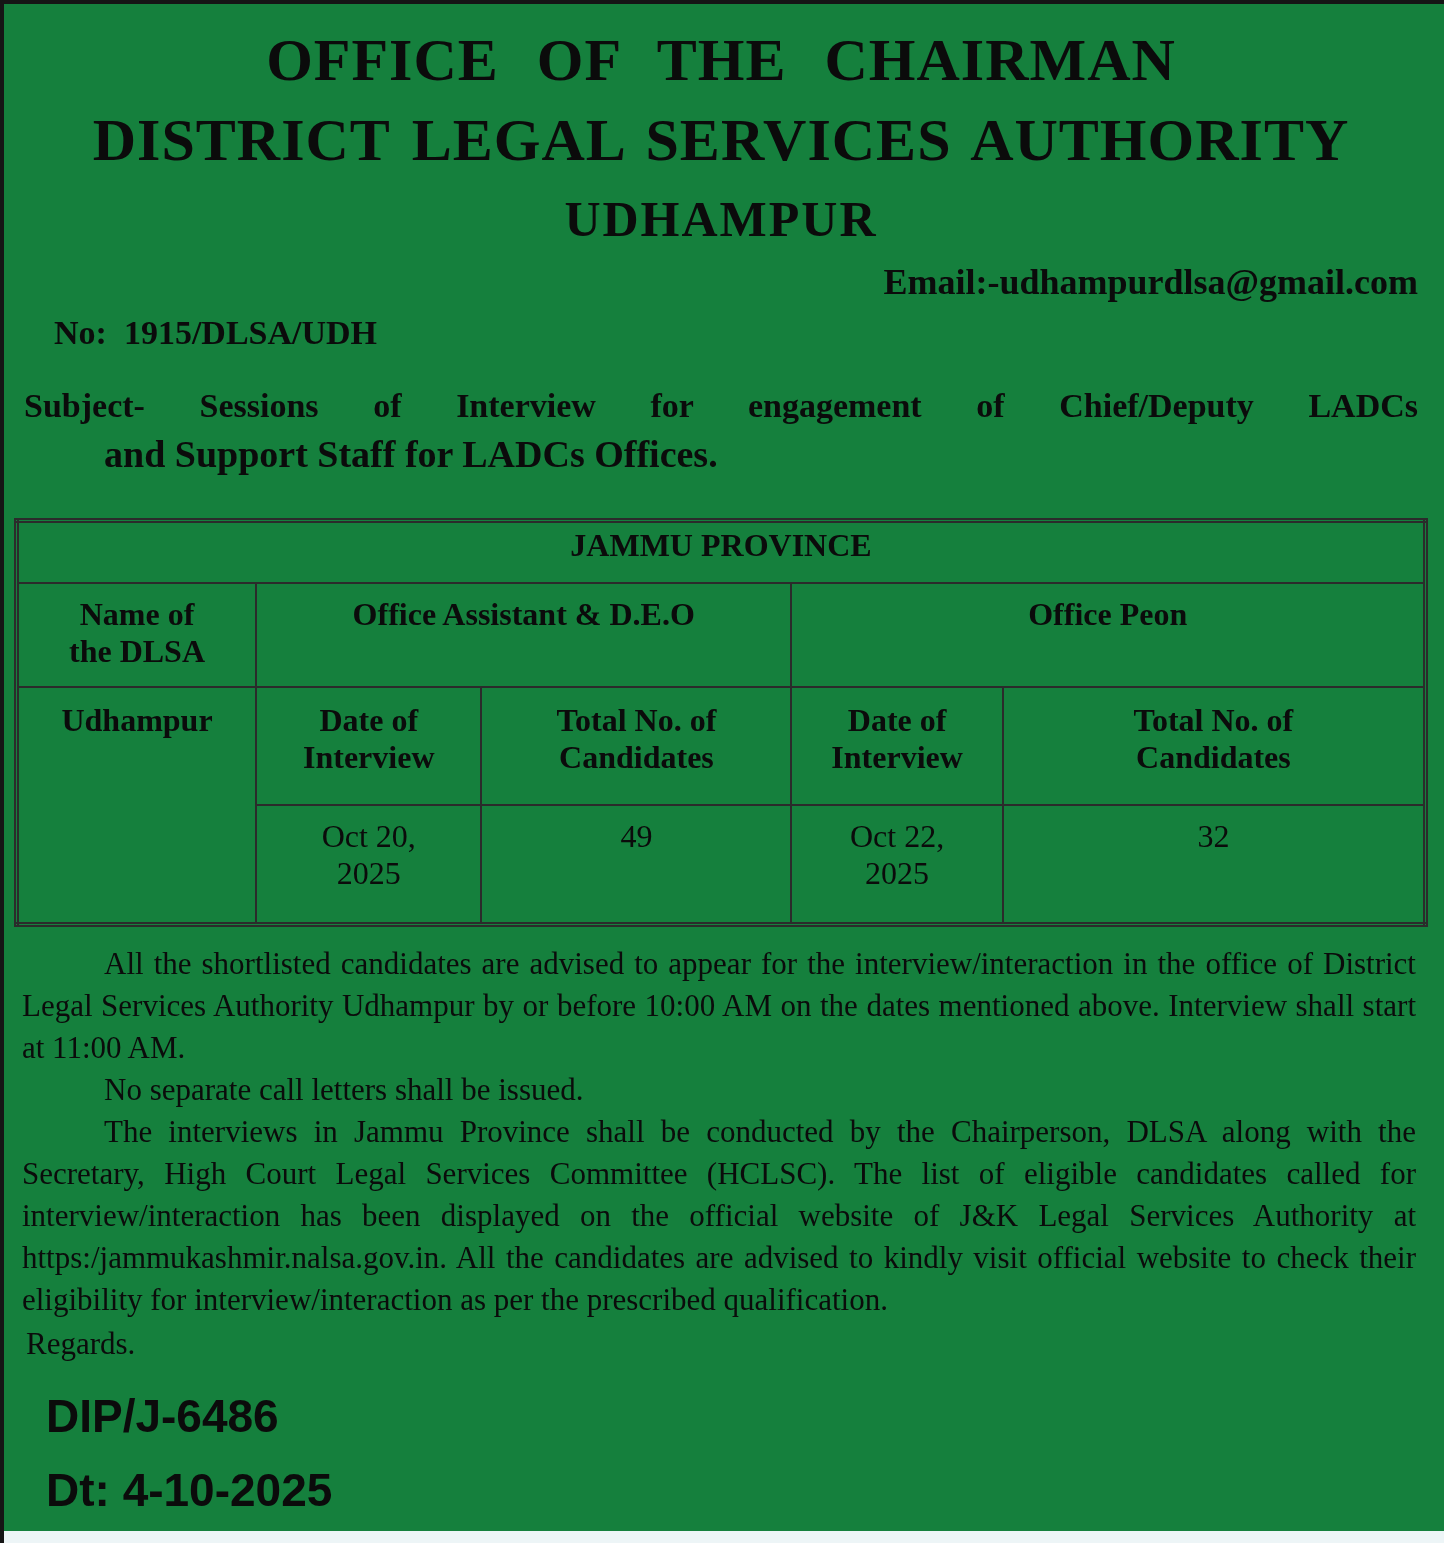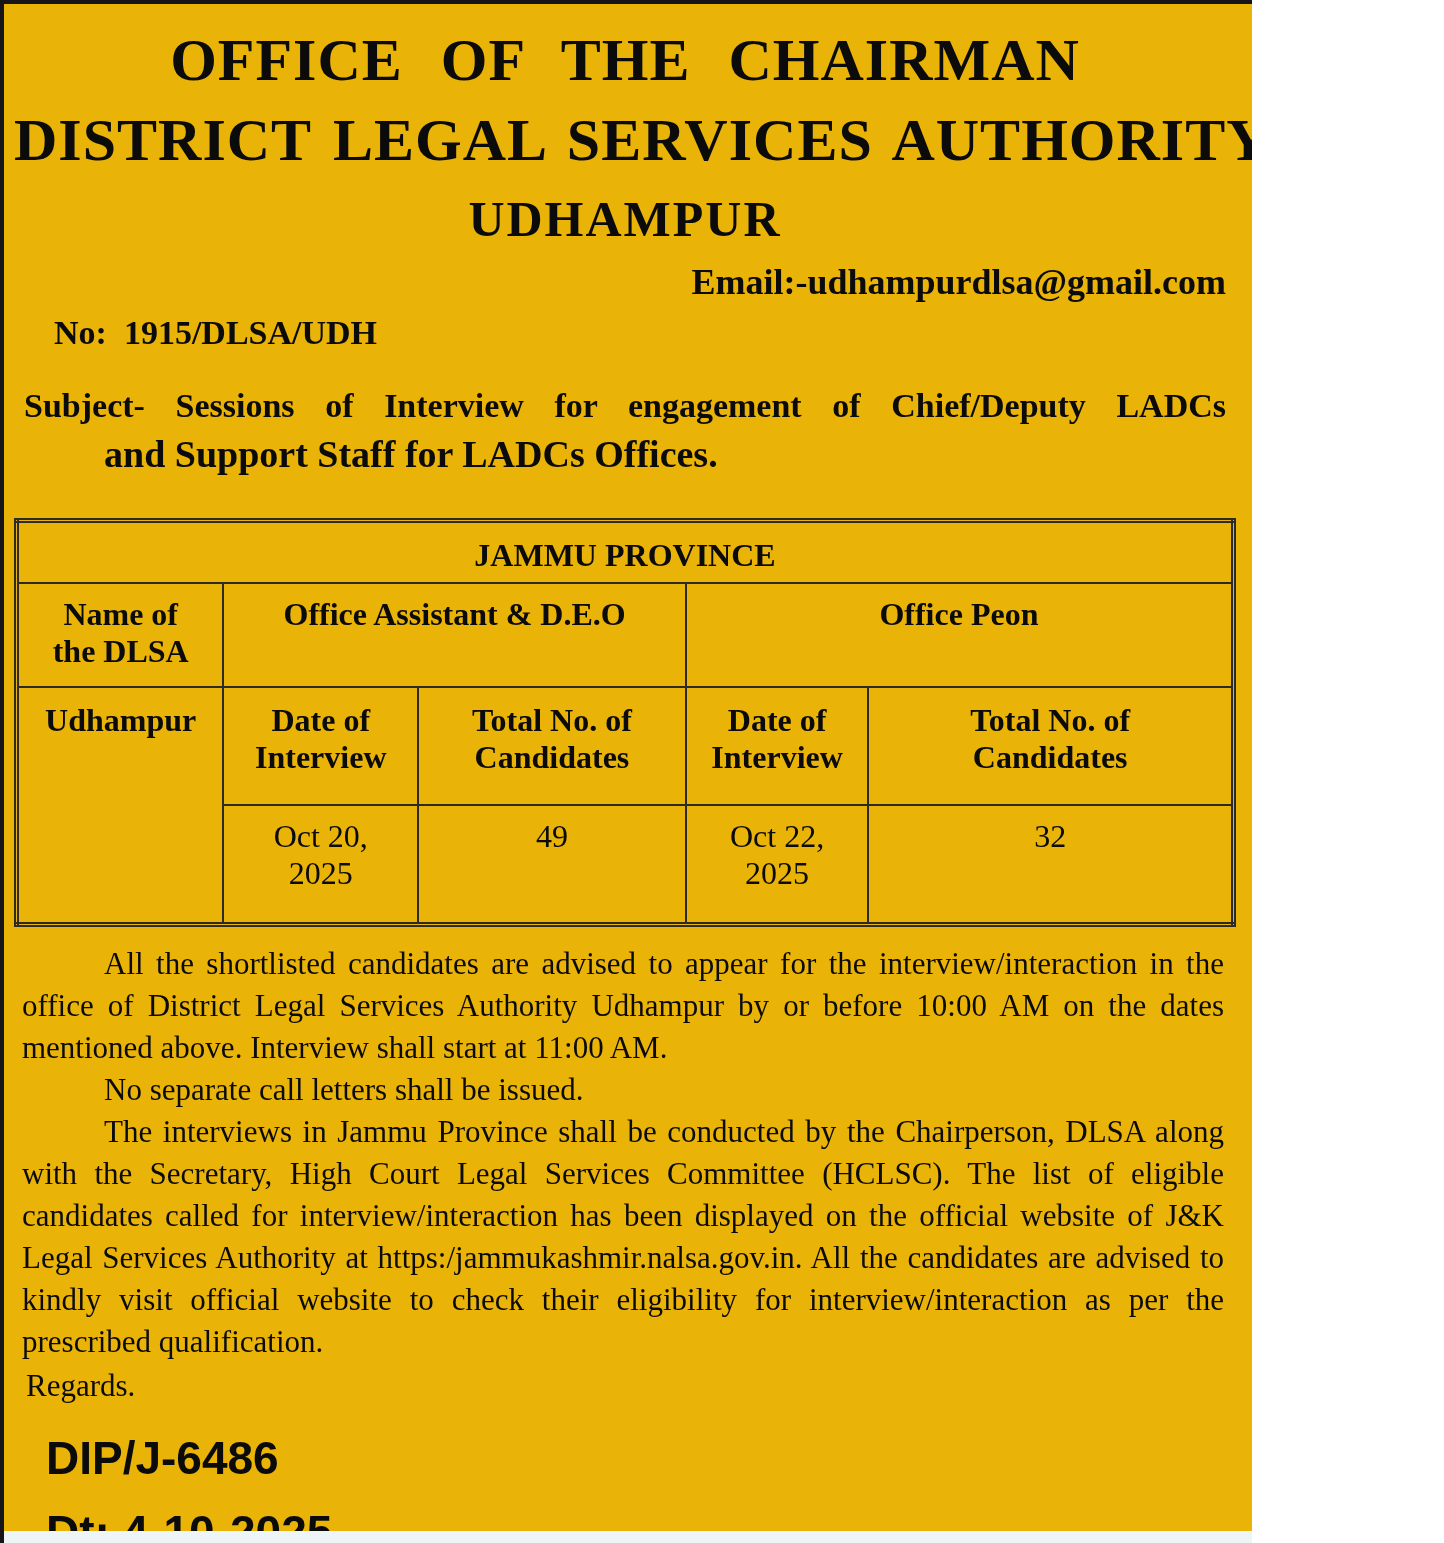--- a/index.html
+++ b/index.html
@@ -4,26 +4,26 @@
 <style>
   * { margin: 0; padding: 0; box-sizing: border-box; }
   html, body { background: #ffffff; }
   body {
     width: 1444px; height: 1543px;
     font-family: "Liberation Serif", serif;
     color: #0b0b0b;
   }
   .page {
     position: relative;
-    width: 1252px; height: 1543px;
+    width: 1444px; height: 1543px;
     border-top: 4px solid #151515;
     border-left: 4px solid #151515;
     padding: 16px 16px 0 10px;
     overflow: hidden;
-    background: #eab308;
+    background: #15803d;
   }
   
   .h-line1, .h-line2 {
     text-align: center;
     font-weight: bold;
     font-size: 60px;
     line-height: 80px;
     letter-spacing: 1px;
     white-space: nowrap;
   }
@@ -75,21 +75,21 @@
     width: 100%;
     margin-top: 40px;
     border-collapse: collapse;
     border: 5px double #2b2b2b;
   }
   table.schedule td {
     border: 2px solid #2b2b2b;
     font-size: 32px;
     vertical-align: top;
     text-align: center;
-    padding-top: 14px;
+    padding-top: 4px;
   }
   td.tbl-title {
     font-weight: bold;
     font-size: 34px;
     height: 62px;
     vertical-align: middle;
     padding: 0;
     border-bottom: 5px double #2b2b2b;
   }
   tr.grp-row td { height: 104px; font-weight: bold; padding-top: 12px; }

